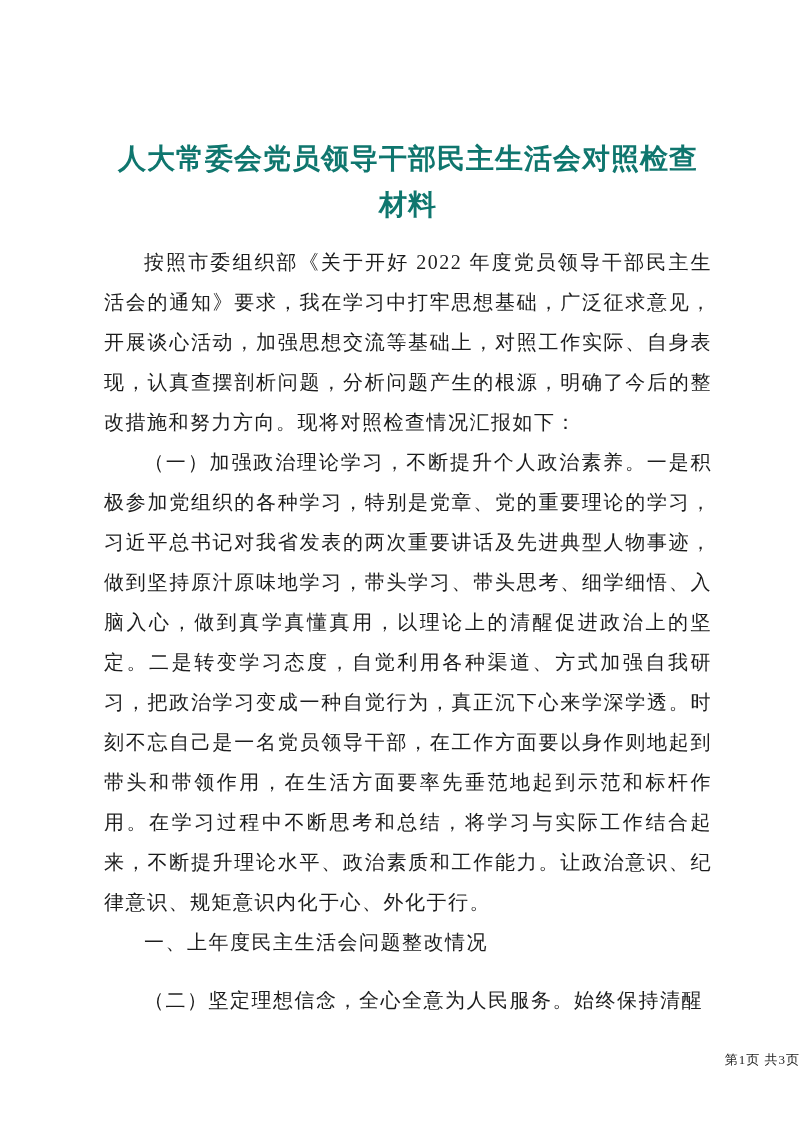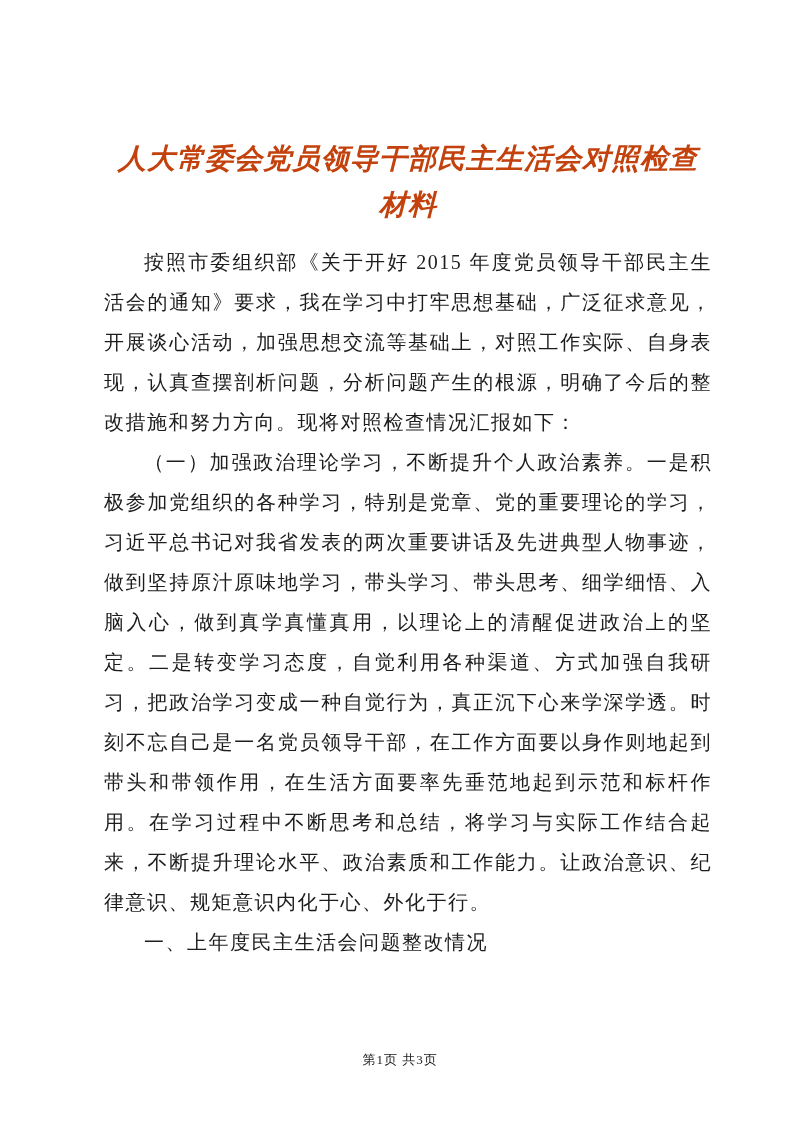--- a/index.html
+++ b/index.html
@@ -13,60 +13,60 @@
     height: 1131px;
     margin: 0 auto;
     background: #ffffff;
     color: #1c1c1c;
     padding: 136px 88px 0 104px;
     overflow: hidden;
   }
   .doc-title {
     font-size: 28px;
     font-weight: bold;
-    color: #c2410c;
+    color: #0f766e;
     text-align: center;
     line-height: 46px;
     letter-spacing: 1px;
     margin-bottom: 14px;
-    font-style: italic;
   }
   .para {
     font-size: 20px;
     line-height: 40px;
     letter-spacing: 1.5px;
     text-align: justify;
     text-indent: 2em;
     color: #1c1c1c;
   }
   .para.spaced-before {
     margin-top: 18px;
   }
   .footer {
     position: absolute;
     left: 0;
     right: 0;
     bottom: 62px;
-    text-align: center;
+    text-align: right;
     font-size: 13px;
     color: #222222;
     letter-spacing: 1px;
   }
 </style>
 </head>
 <body>
 
 <div class="page">
 
   <h1 class="doc-title">人大常委会党员领导干部民主生活会对照检查材料</h1>
 
-  <p class="para">按照市委组织部《关于开好 2015 年度党员领导干部民主生活会的通知》要求，我在学习中打牢思想基础，广泛征求意见，开展谈心活动，加强思想交流等基础上，对照工作实际、自身表现，认真查摆剖析问题，分析问题产生的根源，明确了今后的整改措施和努力方向。现将对照检查情况汇报如下：</p>
+  <p class="para">按照市委组织部《关于开好 2022 年度党员领导干部民主生活会的通知》要求，我在学习中打牢思想基础，广泛征求意见，开展谈心活动，加强思想交流等基础上，对照工作实际、自身表现，认真查摆剖析问题，分析问题产生的根源，明确了今后的整改措施和努力方向。现将对照检查情况汇报如下：</p>
 
   <p class="para">（一）加强政治理论学习，不断提升个人政治素养。一是积极参加党组织的各种学习，特别是党章、党的重要理论的学习，习近平总书记对我省发表的两次重要讲话及先进典型人物事迹，做到坚持原汁原味地学习，带头学习、带头思考、细学细悟、入脑入心，做到真学真懂真用，以理论上的清醒促进政治上的坚定。二是转变学习态度，自觉利用各种渠道、方式加强自我研习，把政治学习变成一种自觉行为，真正沉下心来学深学透。时刻不忘自己是一名党员领导干部，在工作方面要以身作则地起到带头和带领作用，在生活方面要率先垂范地起到示范和标杆作用。在学习过程中不断思考和总结，将学习与实际工作结合起来，不断提升理论水平、政治素质和工作能力。让政治意识、纪律意识、规矩意识内化于心、外化于行。</p>
 
   <p class="para">一、上年度民主生活会问题整改情况</p>
 
+  <p class="para spaced-before">（二）坚定理想信念，全心全意为人民服务。始终保持清醒</p>
 
   <div class="footer">
     <span>第1页 共3页</span>
   </div>
 
 </div>
 
 </body></html>

